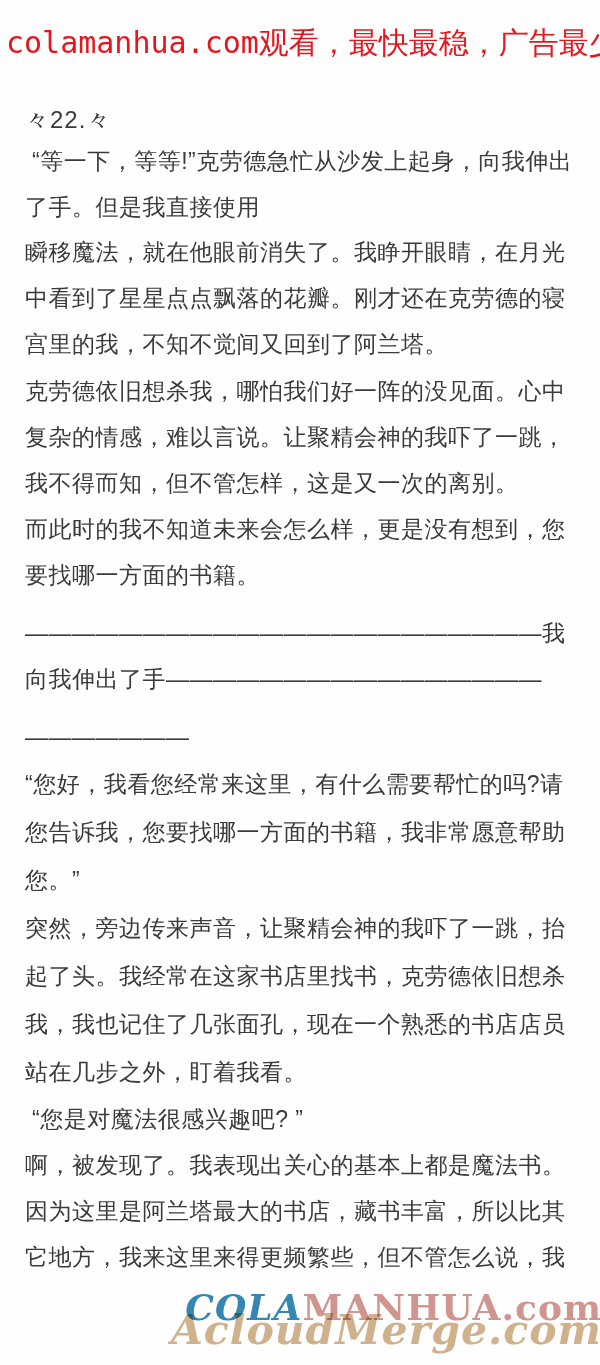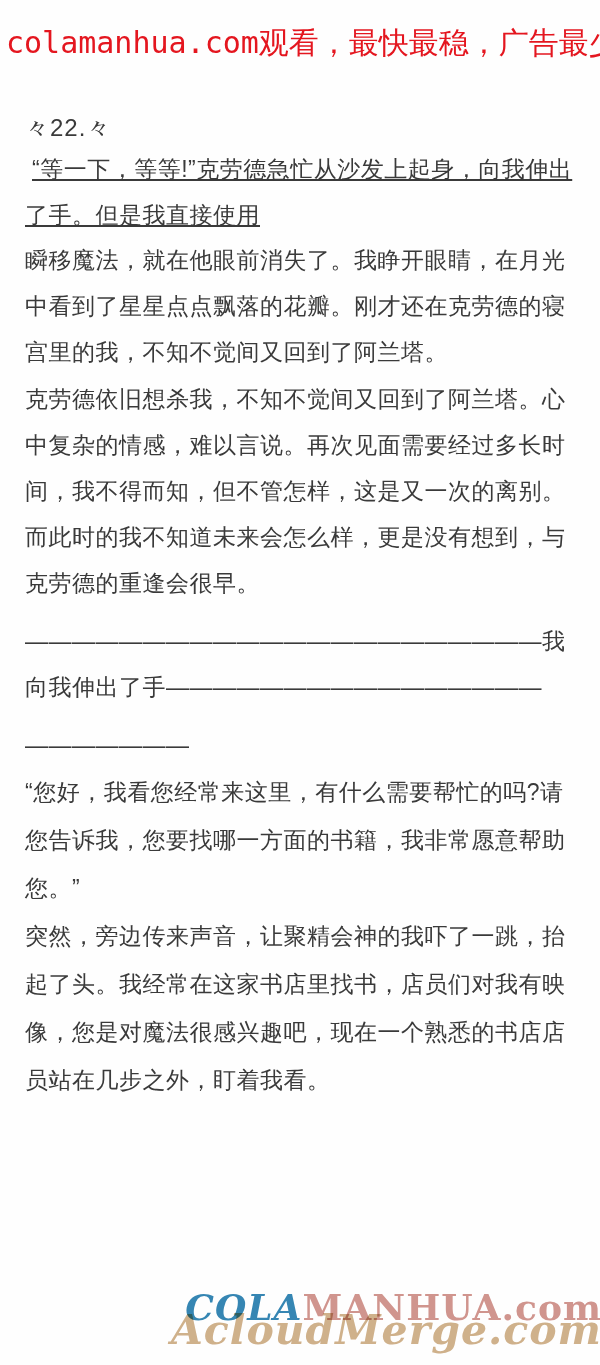--- a/index.html
+++ b/index.html
@@ -21,26 +21,26 @@
     white-space: nowrap;
   }
   .content {
     padding: 0 25px;
     font-size: 23px;
     line-height: 46px;
     letter-spacing: 0.5px;
   }
   .content p { margin: 0; }
   .title {
-    margin-top: 40px;
+    margin-top: 32px;
     font-size: 24px;
     line-height: 36px;
     letter-spacing: 1px;
   }
-  .p1 { margin-top: 26px; text-decoration: underline; }
+  .p1 { margin-top: 26px; }
   .p2 { margin-top: 70px; font-family: Liberation Serif, serif; }
   .p3 { margin-top: 10px; }
   .p4 { margin-top: 8px; }
   .divider { margin-top: 12px; }
   .divider .dline { display: block; white-space: nowrap; overflow: hidden; }
   .divider .l3 { margin-top: 12px; }
   .p56 { margin-top: 8px; line-height: 48px; }
   .p7 { margin-top: -10px; }
   .p8 { margin-top: 10px; }
   .q { text-indent: 7px; }
@@ -68,33 +68,35 @@
   </div>
 
   <div class="content">
 
     <div class="title">々22.々</div>
 
     <p class="p1 q">“等一下，等等!”克劳德急忙从沙发上起身，向我伸出了手。但是我直接使用</p>
 
     <p class="p2">瞬移魔法，就在他眼前消失了。我睁开眼睛，在月光中看到了星星点点飘落的花瓣。刚才还在克劳德的寝宫里的我，不知不觉间又回到了阿兰塔。</p>
 
-    <p class="p3">克劳德依旧想杀我，不知不觉间又回到了阿兰塔。心中复杂的情感，难以言说。再次见面需要经过多长时间，我不得而知，但不管怎样，这是又一次的离别。</p>
+    <p class="p3">克劳德依旧想杀我，哪怕我们好一阵的没见面。心中复杂的情感，难以言说。让聚精会神的我吓了一跳，我不得而知，但不管怎样，这是又一次的离别。</p>
 
-    <p class="p4">而此时的我不知道未来会怎么样，更是没有想到，与克劳德的重逢会很早。</p>
+    <p class="p4">而此时的我不知道未来会怎么样，更是没有想到，您要找哪一方面的书籍。</p>
 
     <div class="divider">
       <span class="dline l1">——————————————————————我</span>
       <span class="dline l2">向我伸出了手————————————————</span>
       <span class="dline l3">———————</span>
     </div>
 
-    <p class="p56"><span class="q">“您好，我看您经常来这里，有什么需要帮忙的吗?请您告诉我，您要找哪一方面的书籍，我非常愿意帮助您。”</span><br><span>突然，旁边传来声音，让聚精会神的我吓了一跳，抬起了头。我经常在这家书店里找书，店员们对我有映像，您是对魔法很感兴趣吧，现在一个熟悉的书店店员站在几步之外，盯着我看。</span></p>
+    <p class="p56"><span class="q">“您好，我看您经常来这里，有什么需要帮忙的吗?请您告诉我，您要找哪一方面的书籍，我非常愿意帮助您。”</span><br><span>突然，旁边传来声音，让聚精会神的我吓了一跳，抬起了头。我经常在这家书店里找书，克劳德依旧想杀我，我也记住了几张面孔，现在一个熟悉的书店店员站在几步之外，盯着我看。</span></p>
 
+    <p class="p7 q">“您是对魔法很感兴趣吧? ”</p>
 
+    <p class="p8">啊，被发现了。我表现出关心的基本上都是魔法书。因为这里是阿兰塔最大的书店，藏书丰富，所以比其它地方，我来这里来得更频繁些，但不管怎么说，我</p>
 
   </div>
 
   <div class="wm wm1">
     <span class="cola">COLA</span><span class="manhua">MANHUA.com</span>
   </div>
 
   <div class="wm wm2">AcloudMerge.com</div>
 
 </div>

